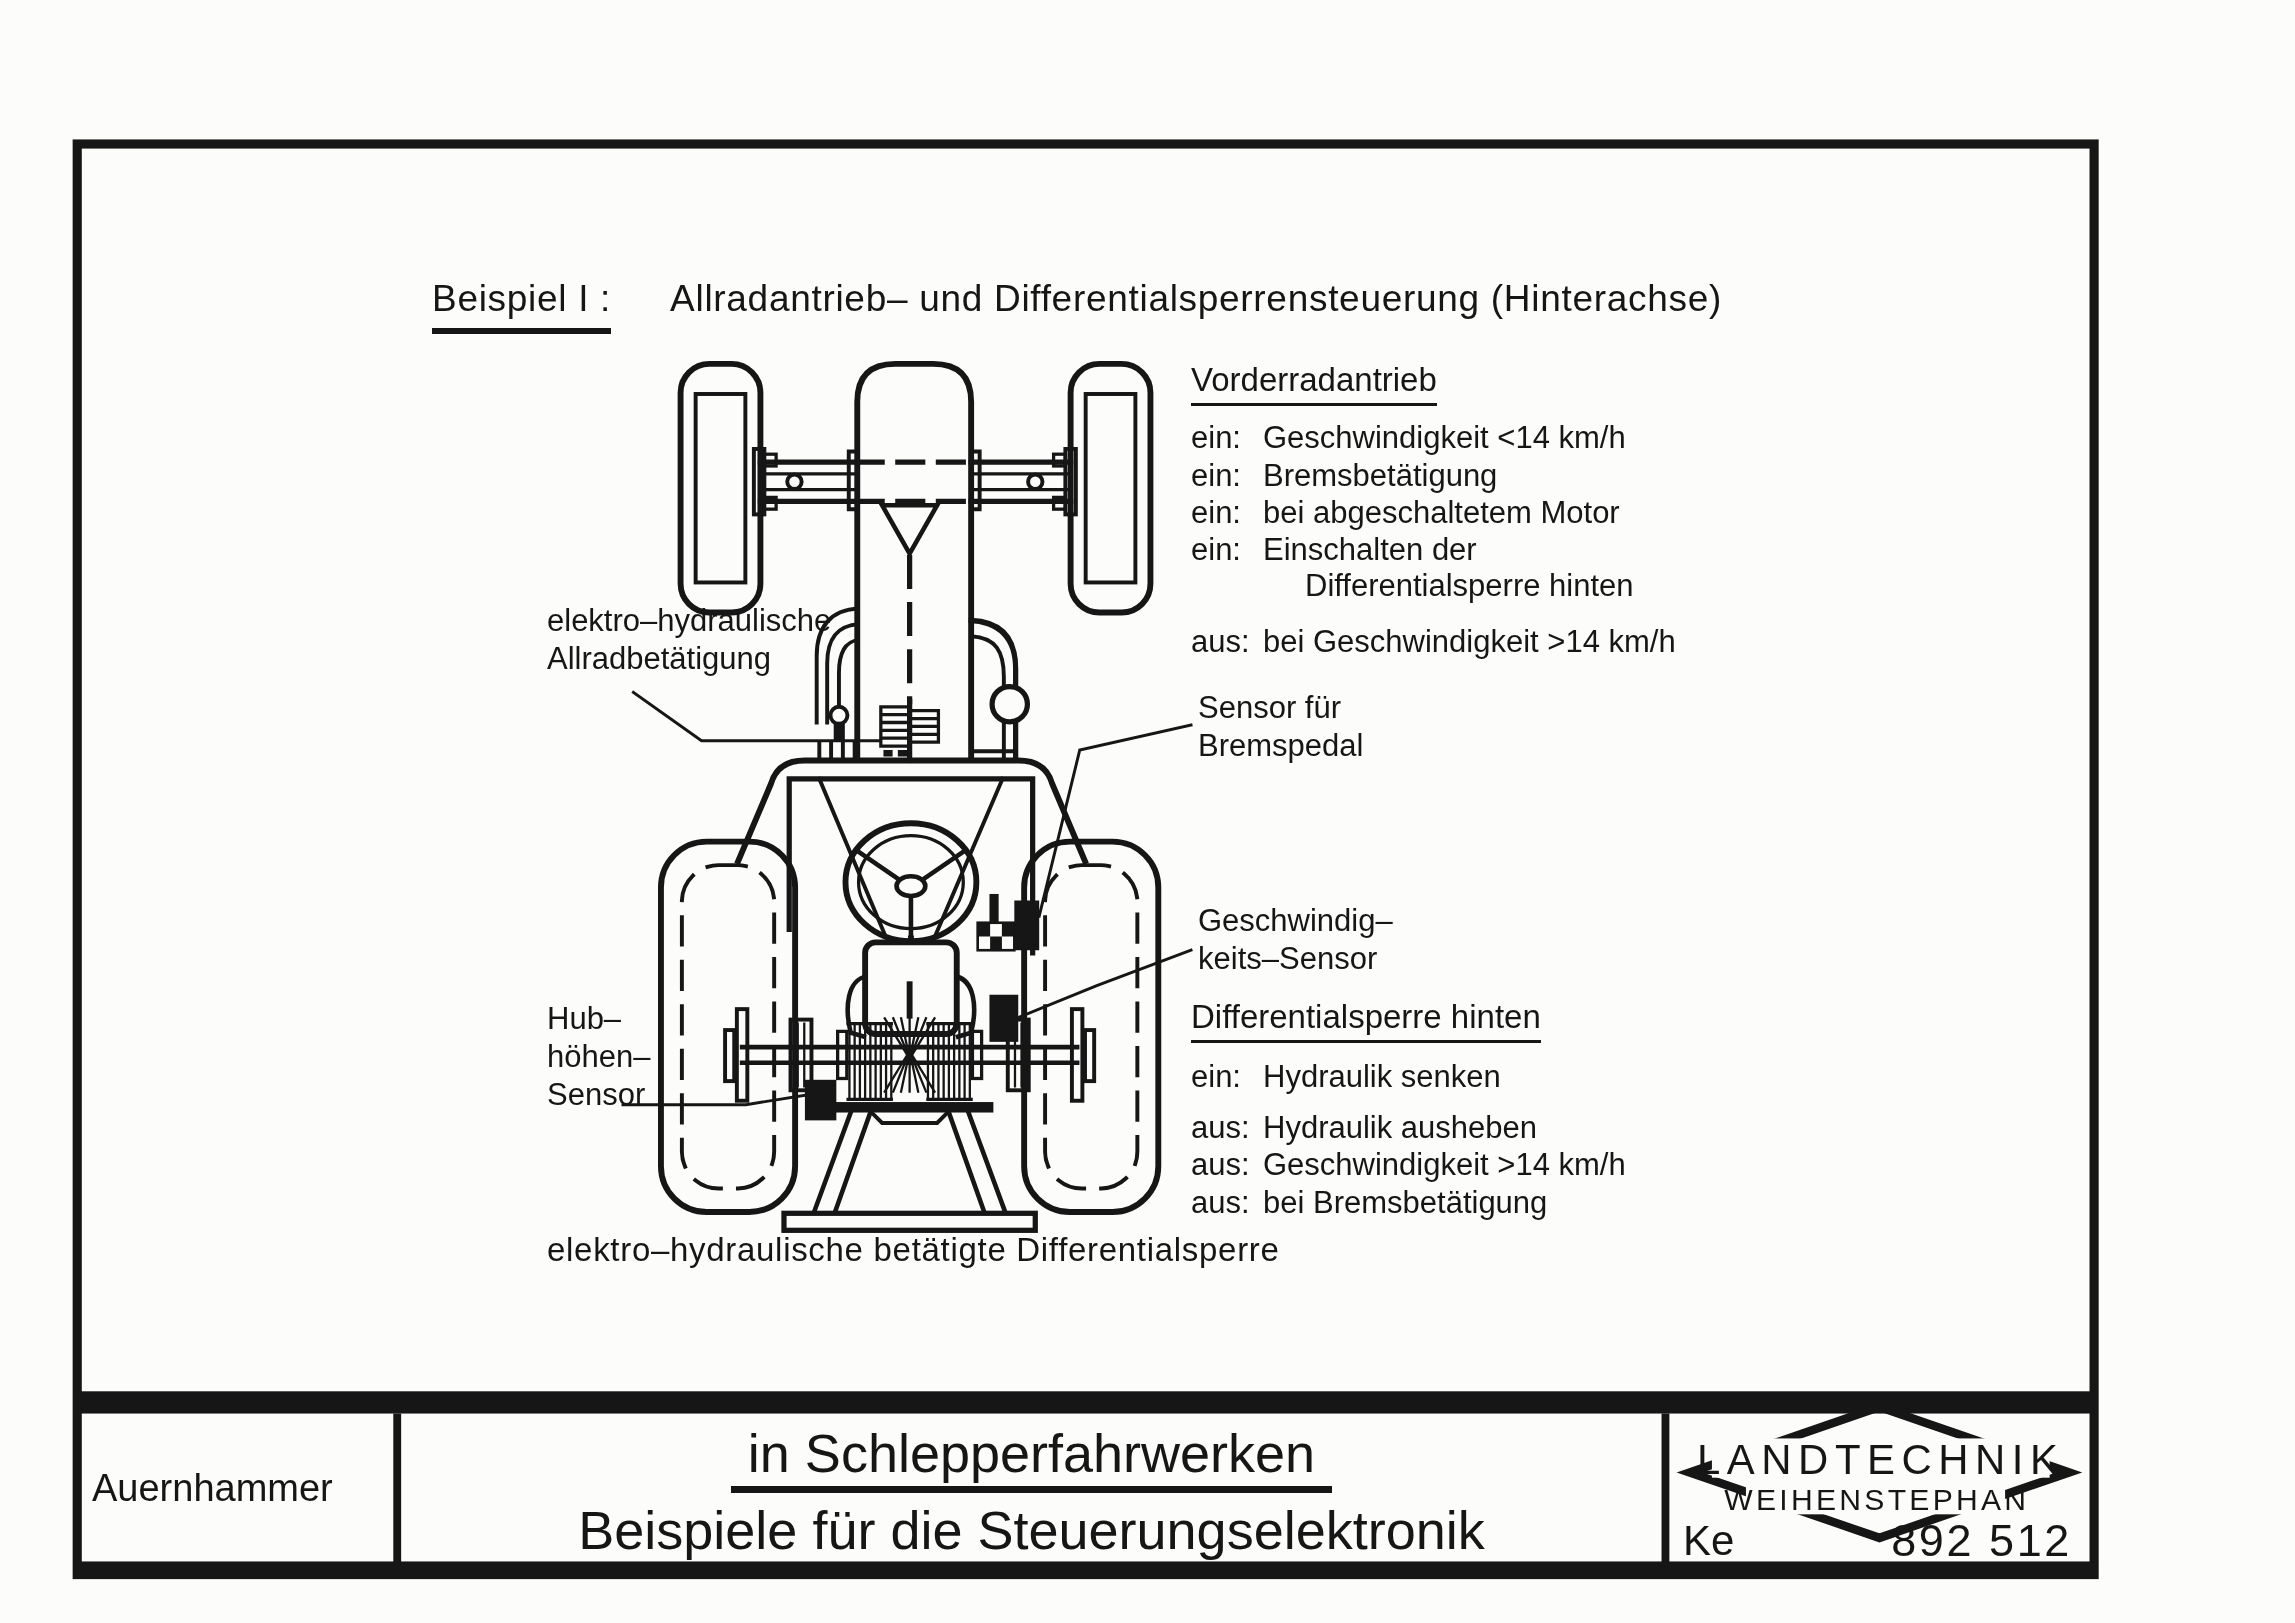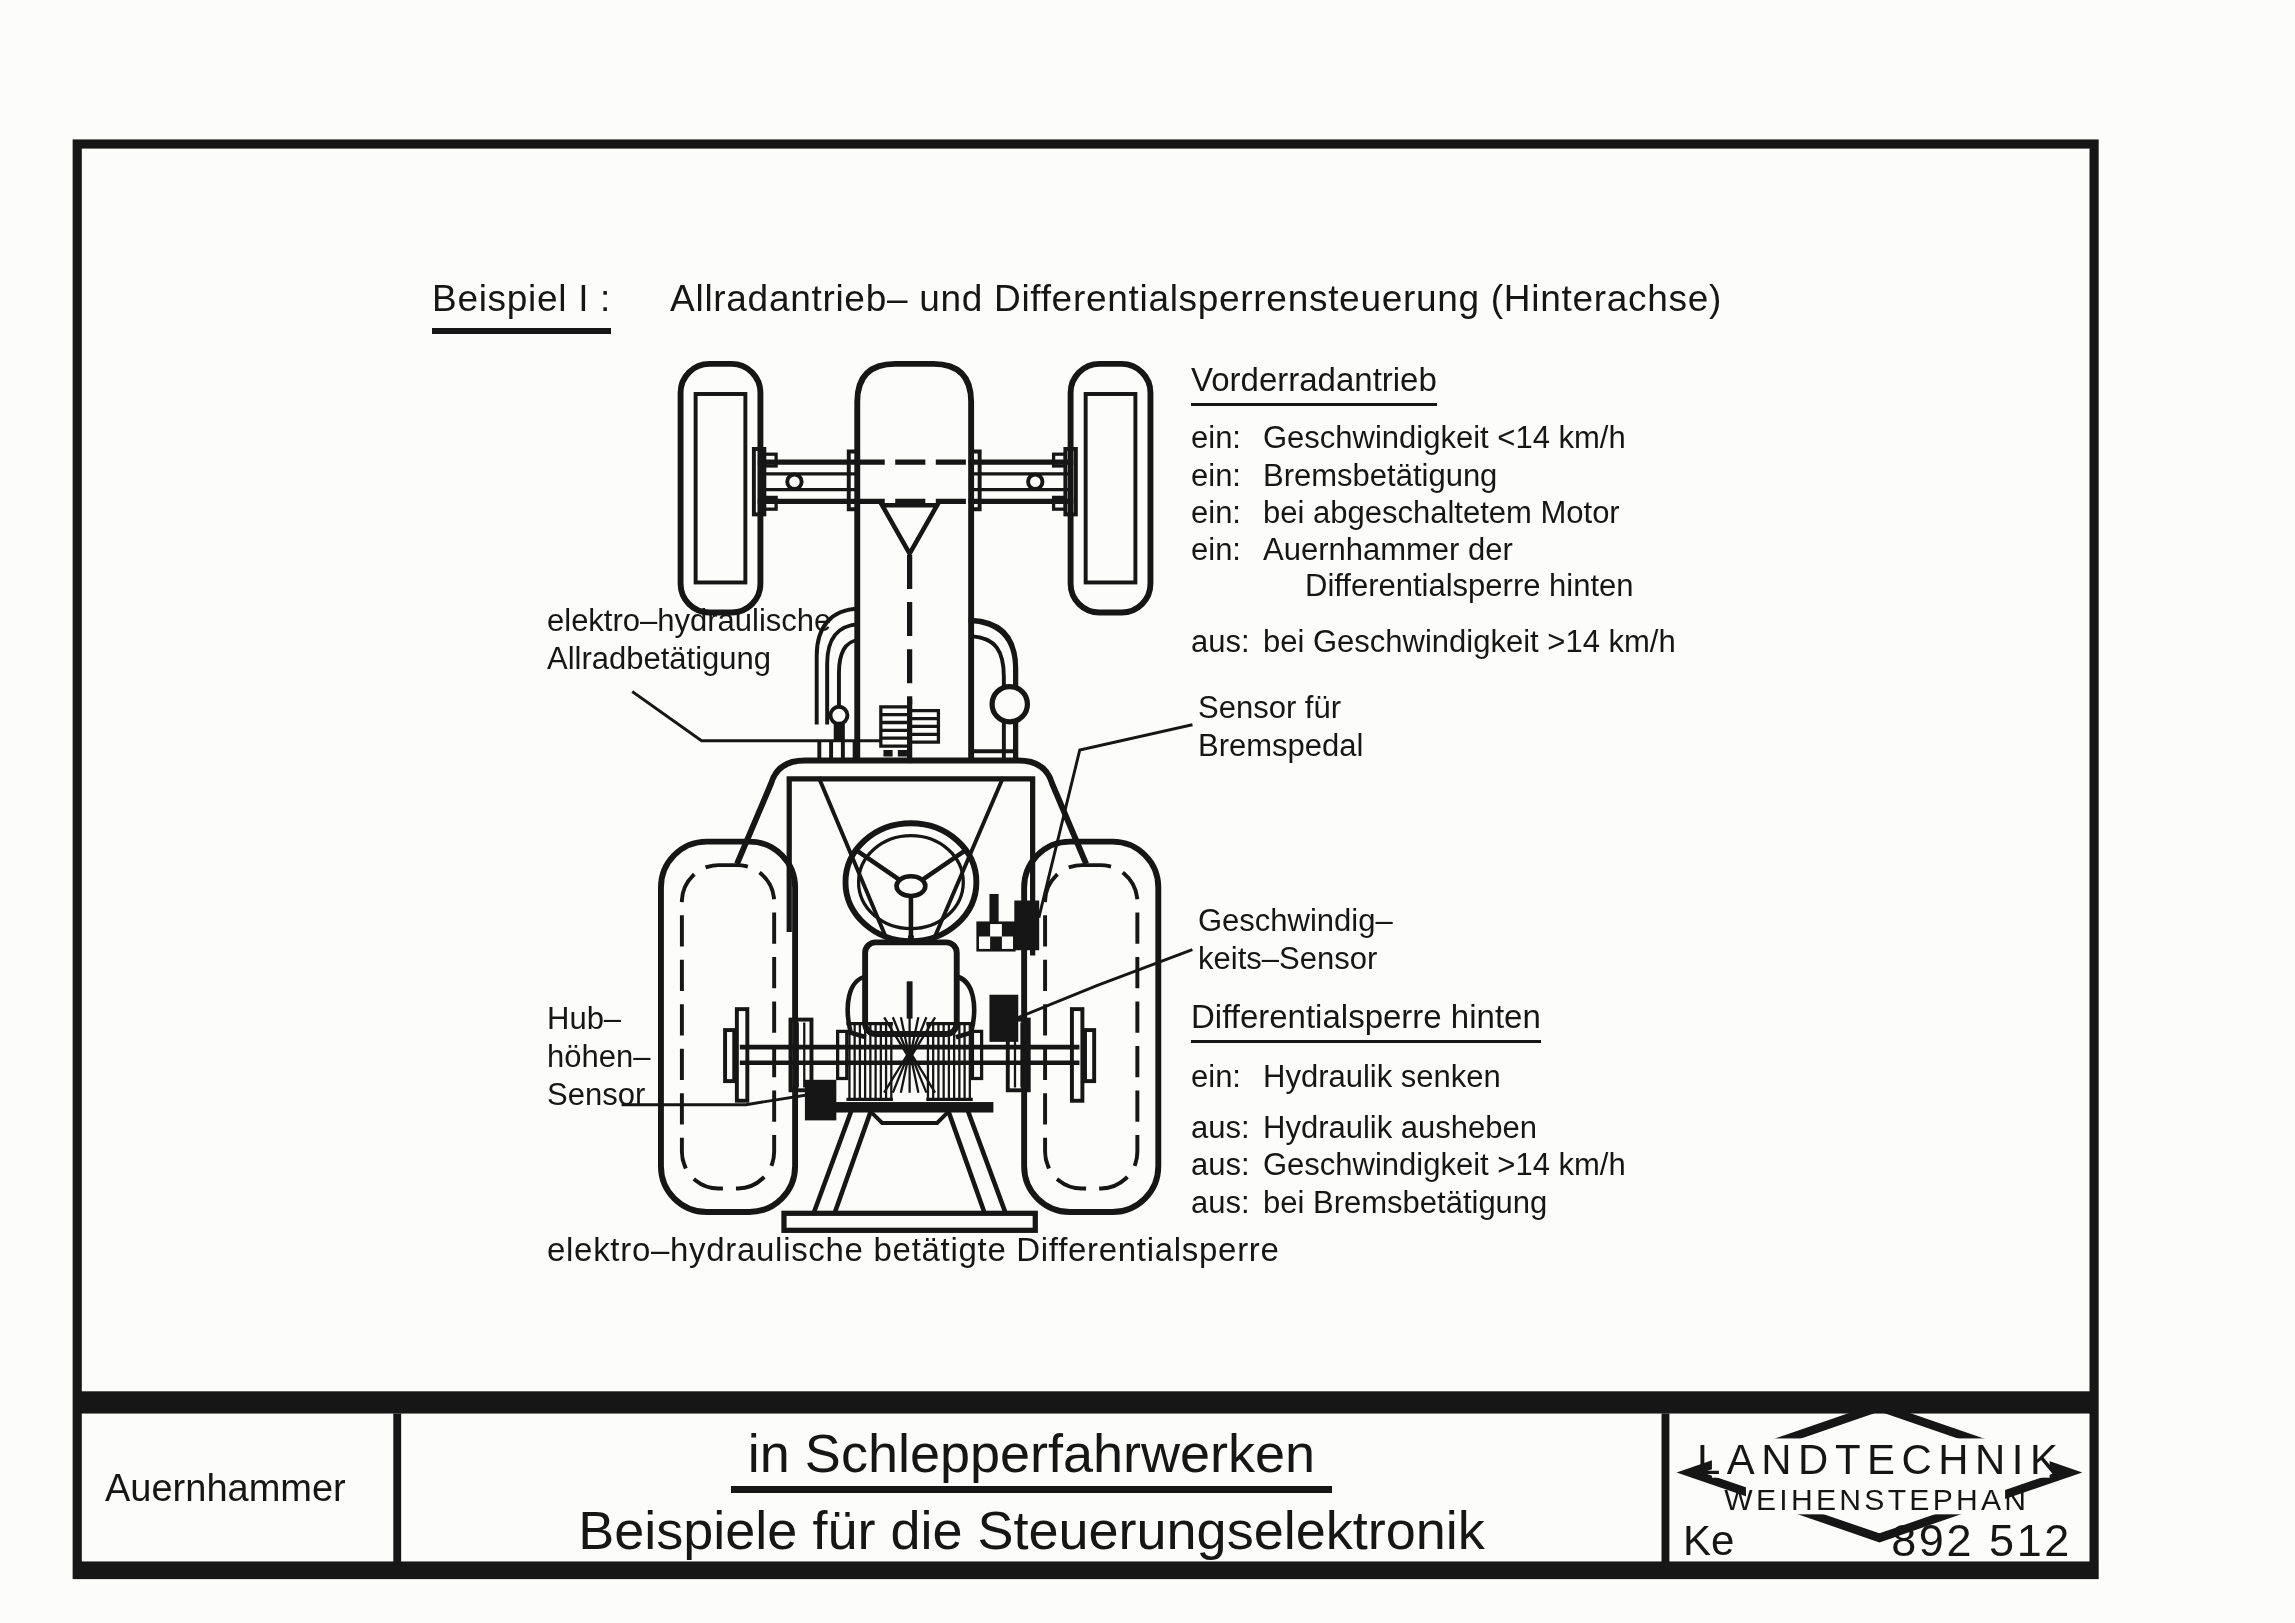--- a/index.html
+++ b/index.html
@@ -17,21 +17,21 @@
   
   .colhead { font-size:33px; border-bottom:3.9px solid var(--ink); padding-bottom:3.9px; display:inline-block; }
   .row { position:absolute; left:1191px; font-size:31px; display:flex; }
   .row .st { display:inline-block; width:72px; }
   .row.wrap { padding-left:42px; }
 
   .callout { font-size:31px; line-height:38px; }
   .caption { left:547px; top:1231px; font-size:33px; letter-spacing:0.7px; }
 
   
-  .author { left:105px; top:1467px; width:275px; font-size:38px; }
+  .author { left:92px; top:1467px; width:275px; font-size:38px; }
   .tb-center { left:397px; top:1414px; width:1269px; height:152px; text-align:center; }
   .tb-center .l1, .tb-center .l2 { display:inline-block; font-size:54px; border-bottom:7.9px solid var(--ink); padding:0 17px 2.6px 17px; }
   .tb-center .l1 { margin-top:5.2px; }
   .tb-center .l2 { margin-top:7.9px; }
   .sign   { left:1683px; top:1517px; font-size:42px;text-align:center; }
   .number { left:1852px; top:1515px; width:220px; text-align:right; font-size:45px; letter-spacing:2.6px; }
 </style>
 </head>
 <body>
 
@@ -213,21 +213,21 @@
   <div class="row" style="top:458px">
       <span class="st">ein:</span>
       <span>Bremsbetätigung</span>
     </div>
   <div class="row" style="top:495px">
       <span class="st">ein:</span>
       <span>bei abgeschaltetem Motor</span>
     </div>
   <div class="row" style="top:532px">
       <span class="st">ein:</span>
-      <span>Auernhammer der</span>
+      <span>Einschalten der</span>
     </div>
   <div class="row wrap" style="top:568px">
       <span class="st"></span>
       <span>Differentialsperre hinten</span>
     </div>
   <div class="row" style="top:624px">
       <span class="st">aus:</span>
       <span>bei Geschwindigkeit &gt;14 km/h</span>
     </div>
 

